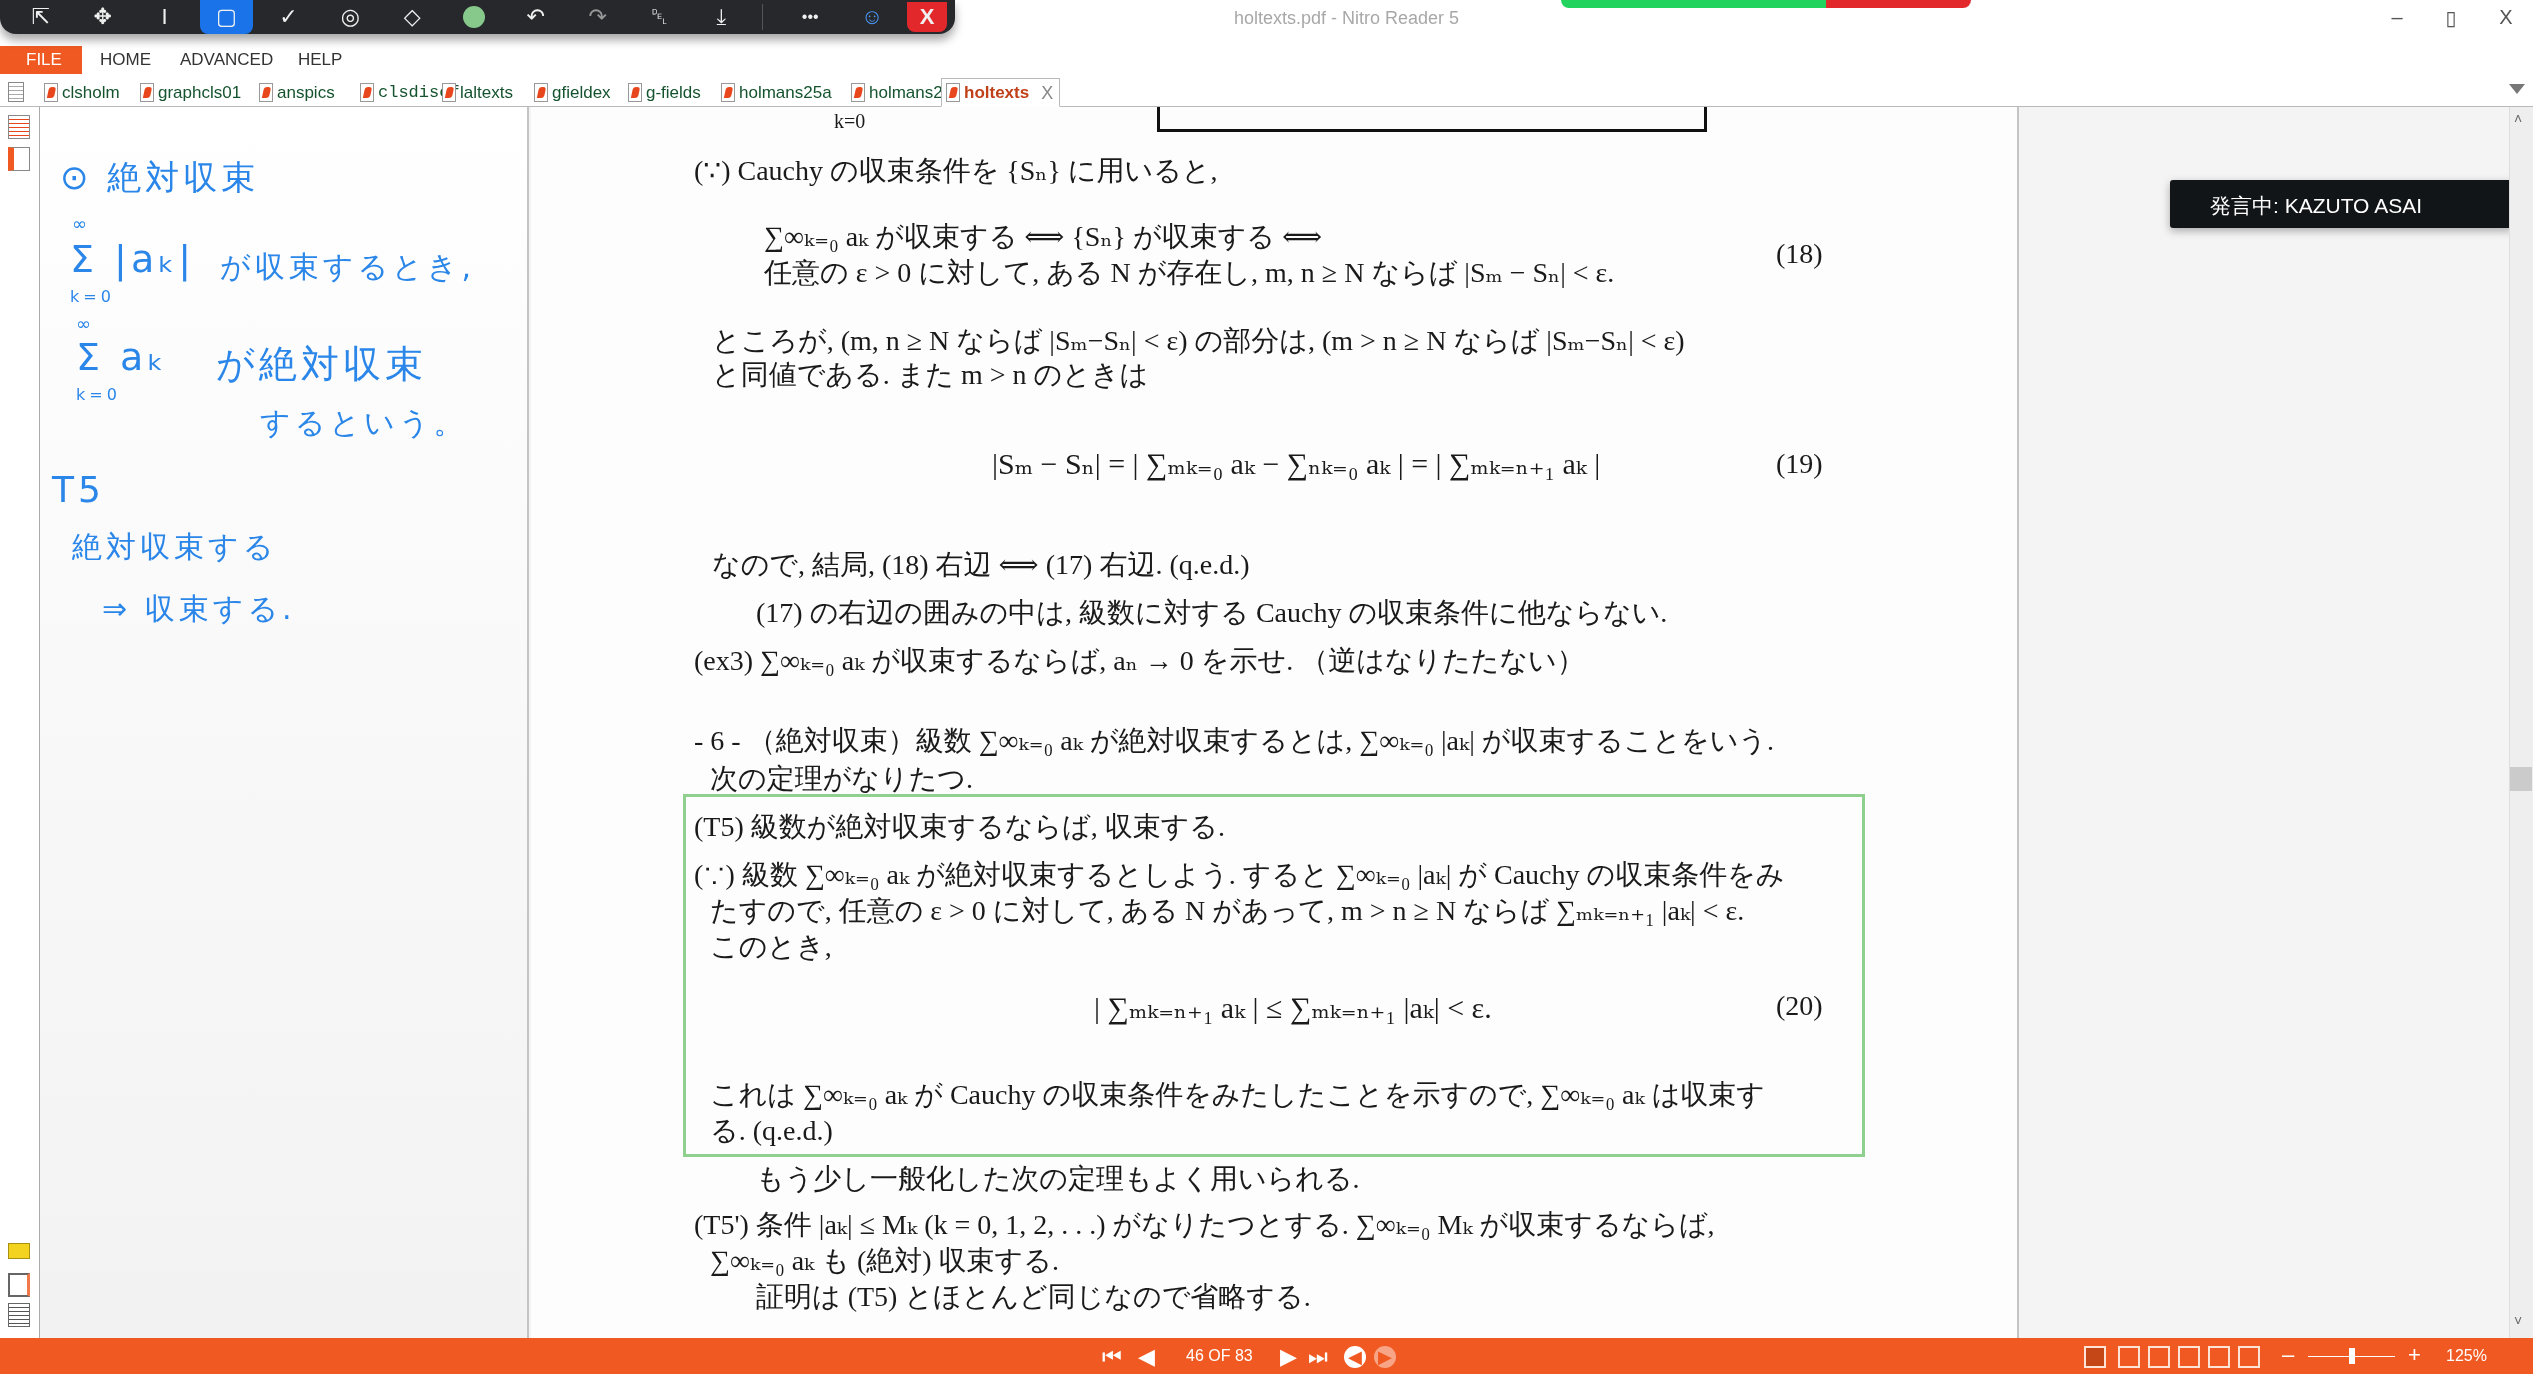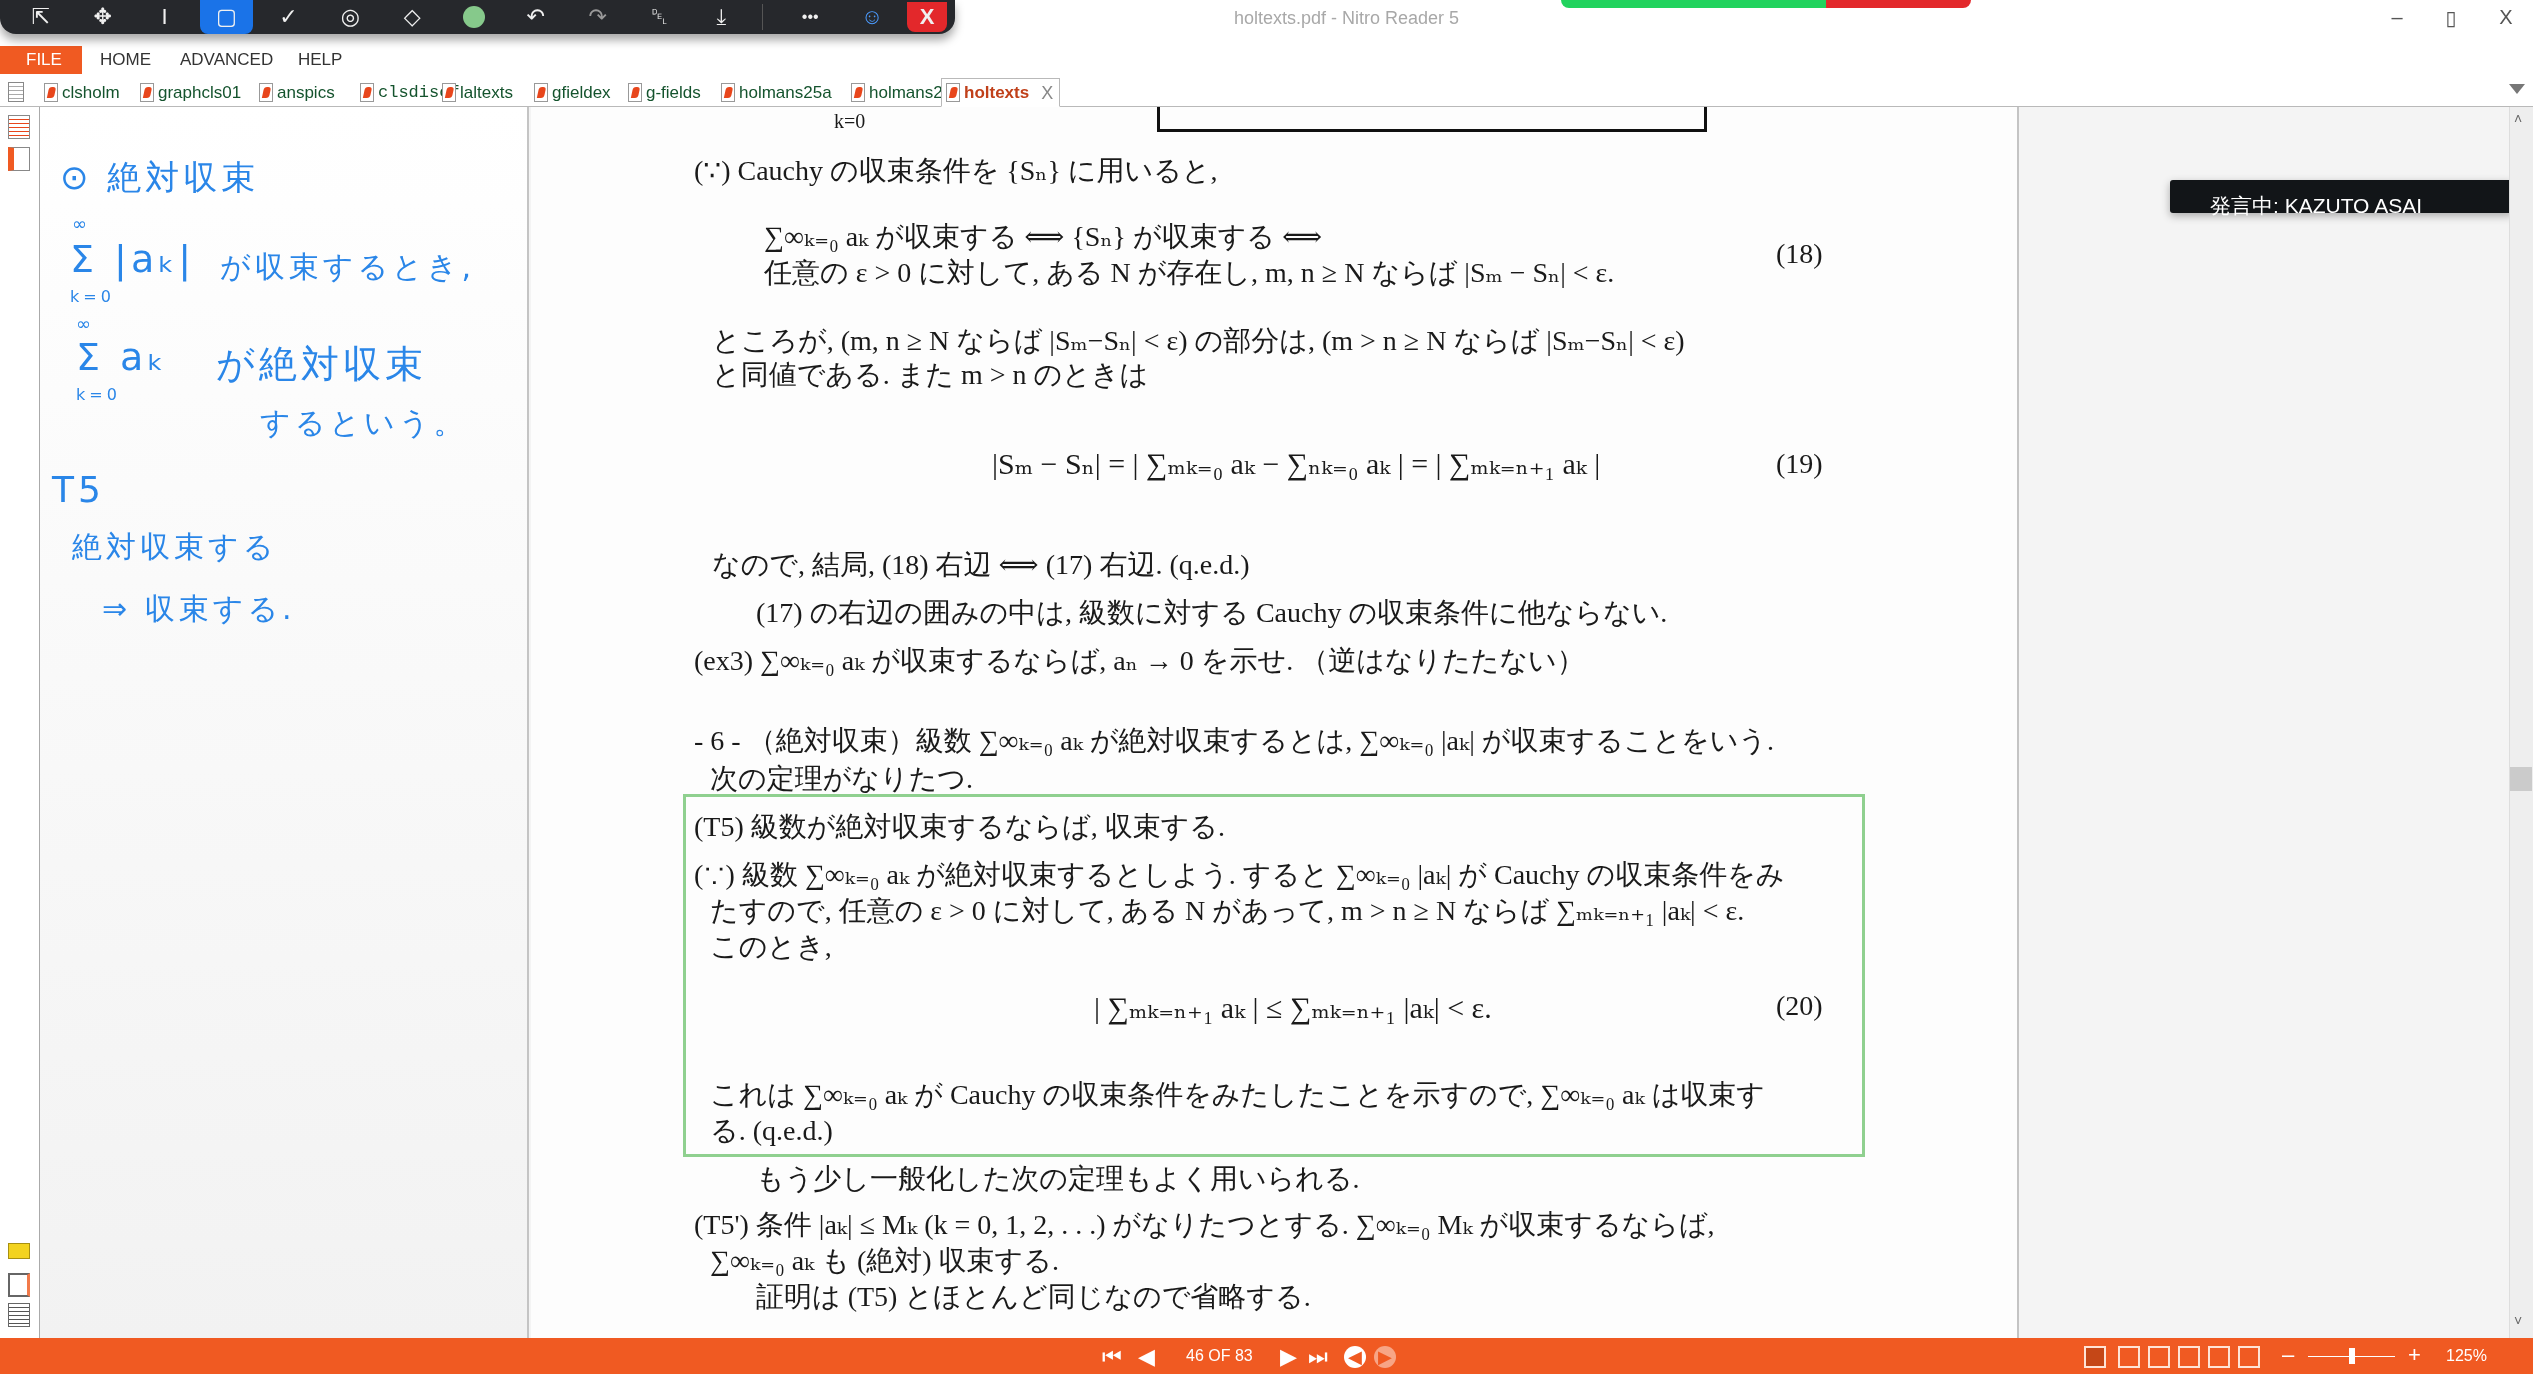--- a/index.html
+++ b/index.html
@@ -43,21 +43,21 @@
   .notes-panel { position: absolute; left: 40px; top: 107px; width: 489px; height: 1231px; background: linear-gradient(#fff, #f2f2f2); border-right: 2px solid #c4c4c4; }
   .hw { position: absolute; color: #2a86e8; font-family: "DejaVu Sans", sans-serif; font-size: 34px; white-space: nowrap; letter-spacing: 4px; }
 
   
   .docview { position: absolute; left: 531px; top: 107px; width: 1486px; height: 1231px; background: #fdfdfd; overflow: hidden; }
   .right-gutter { position: absolute; left: 2017px; top: 107px; width: 486px; height: 1231px; background: #f4f4f4; border-left: 2px solid #c4c4c4; }
   .vscroll { position: absolute; left: 2509px; top: 107px; width: 24px; height: 1231px; background: #eee; border-left: 1px solid #ddd; }
   .vscroll .thumb { position: absolute; left: 0; top: 660px; width: 22px; height: 24px; background: #cbcbcb; }
   .vscroll .up, .vscroll .dn { position: absolute; left: 4px; color: #666; font-size: 14px; }
 
-  .speaker { position: absolute; left: 2170px; top: 180px; width: 343px; height: 33px; background: #121518; border-radius: 3px; color: #fff; font-size: 21px; line-height: 51px; padding-left: 40px; box-shadow: 0 3px 8px rgba(0,0,0,.3); }
+  .speaker { position: absolute; left: 2170px; top: 180px; width: 343px; height: 48px; background: #121518; border-radius: 3px; color: #fff; font-size: 21px; line-height: 51px; padding-left: 40px; box-shadow: 0 3px 8px rgba(0,0,0,.3); }
 
   
   .pdf { font-family: "Liberation Serif", "DejaVu Serif", serif; color: #1a1a1a; font-size: 28px; position: absolute; white-space: nowrap; }
   .top-box { position: absolute; left: 1157px; top: 107px; width: 550px; height: 25px; border: 3px solid #111; border-top: none; }
   .green-box { position: absolute; left: 683px; top: 794px; width: 1182px; height: 363px; border: 3px solid #8fd08f; }
 
   
   .statusbar { position: absolute; left: 0; top: 1338px; width: 2533px; height: 36px; background: #f05a22; color: #fff; }
   .sb-nav { position: absolute; top: 6px; font-size: 22px; color: #fff; }
   .page-ind { position: absolute; left: 1186px; top: 9px; font-size: 16px; color: #fff; }

